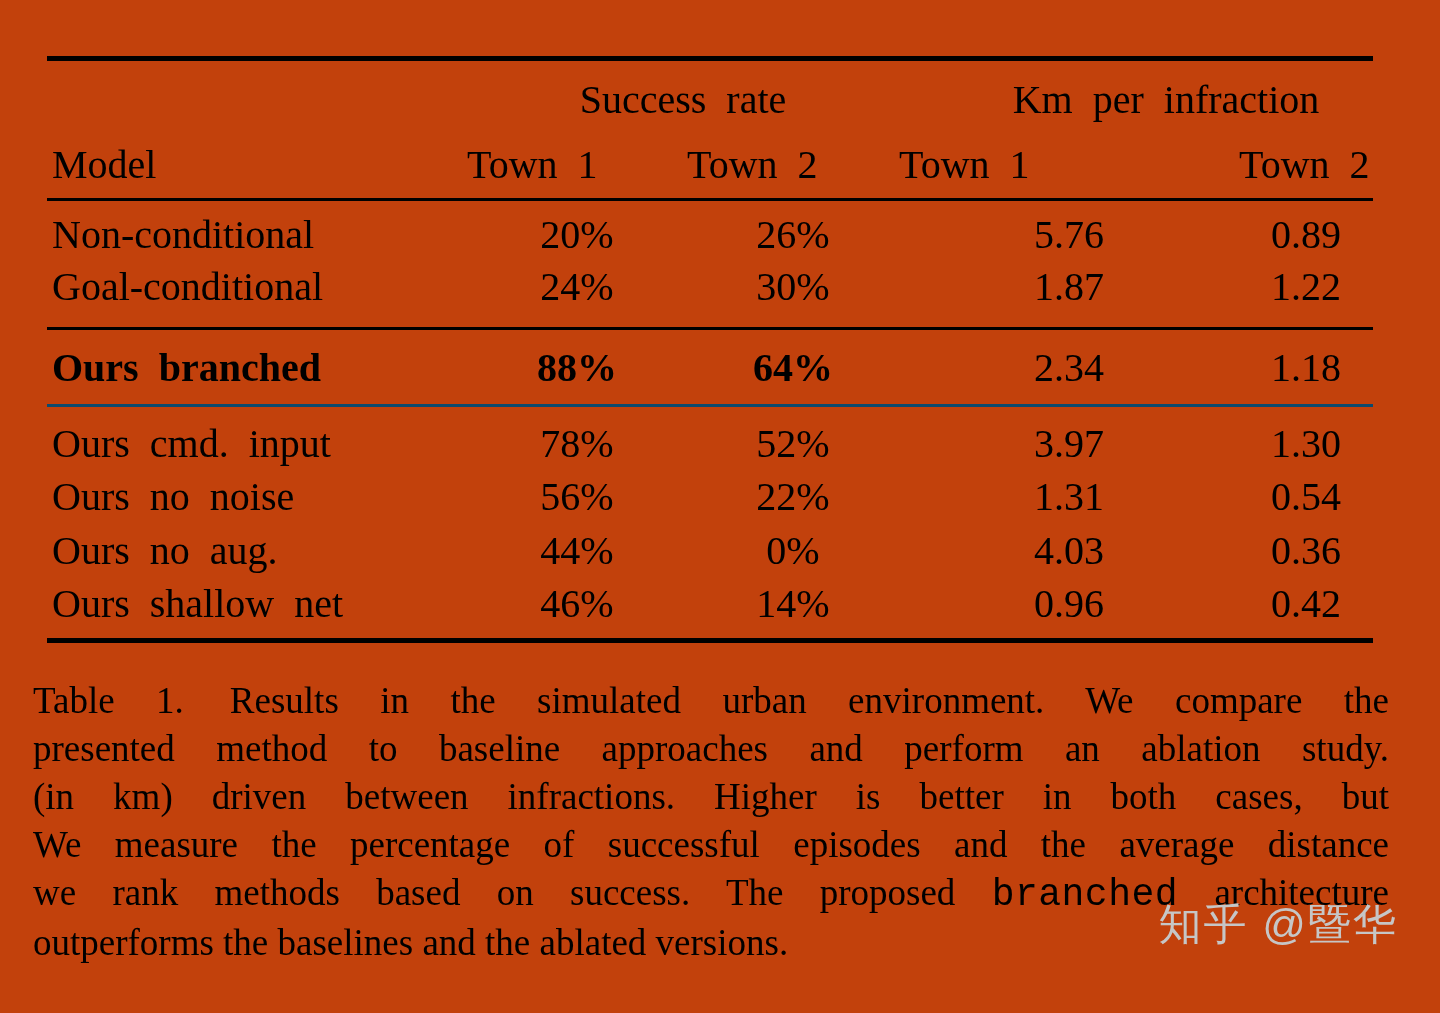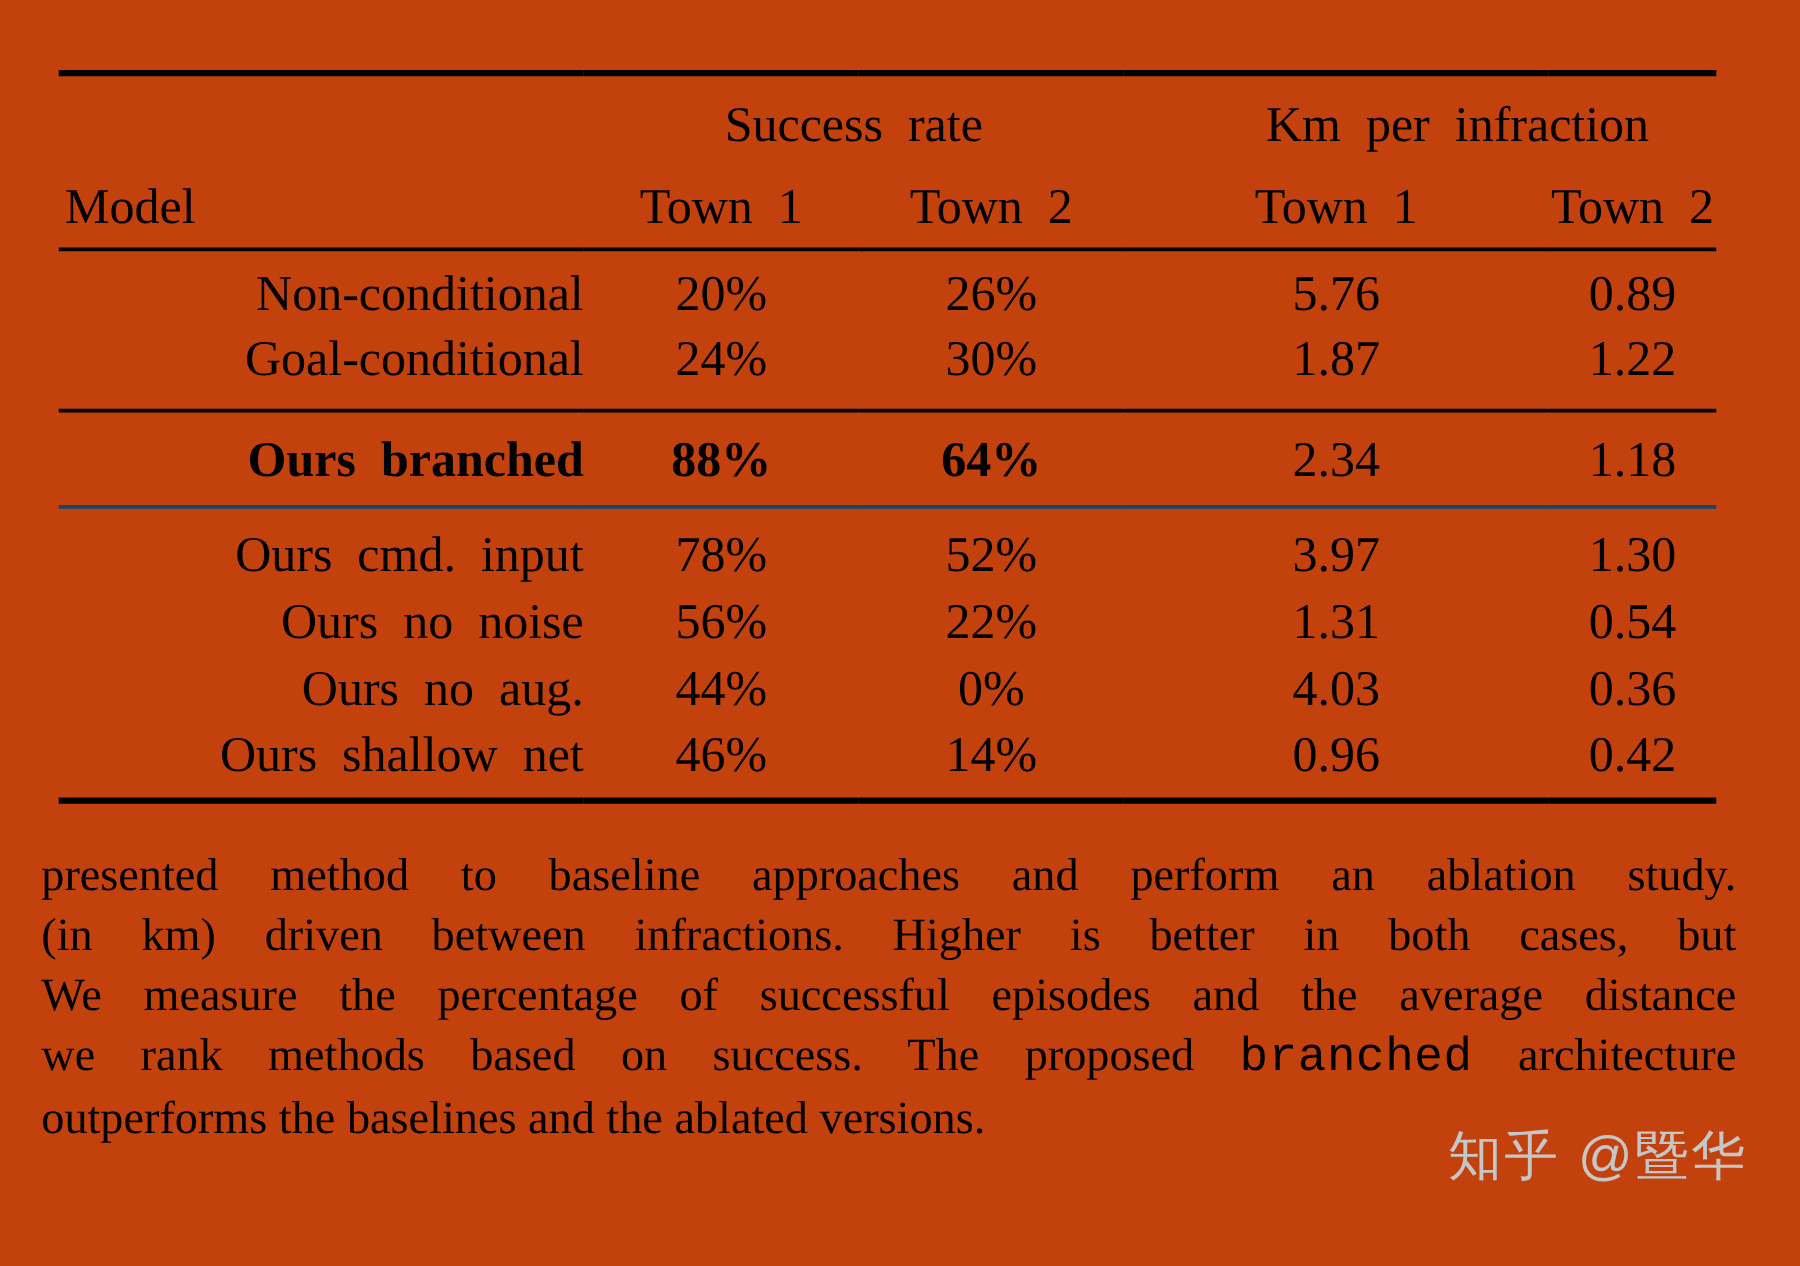--- a/index.html
+++ b/index.html
@@ -34,25 +34,25 @@
   col.c-km1   { width: 340px; }
   col.c-km2   { width: 134px; }
 
   th { font-weight: normal; padding: 0; }
   td { padding: 0; }
 
   tr.group-row th { height: 72px; vertical-align: bottom; padding-bottom: 8px; text-align: center; }
   tr.group-row th.km-group { padding-left: 60px; }
 
   tr.colhead-row { border-bottom: 3px solid #000; }
-  tr.colhead-row th { height: 69px; vertical-align: middle; text-align: center; }
+  tr.colhead-row th { height: 69px; vertical-align: middle; text-align: left; }
   tr.colhead-row th.model-h { text-align: left; padding-left: 5px; }
 
   tbody td { height: 54px; text-align: center; vertical-align: middle; }
-  tbody td.model { text-align: right; padding-left: 5px; }
+  tbody td.model { text-align: left; padding-left: 5px; }
 
   tr.baseline-1 td { height: 61px; padding-top: 8px; }
   tr.baseline-2 td { height: 68px; padding-bottom: 14px; }
 
   tr.highlight { border-top: 3px solid #000; border-bottom: 3px solid #0c4a6e; }
   tr.highlight td { height: 77px; }
   tr.highlight td.model, tr.highlight td.bold-val { font-weight: bold; }
 
   tr.ablation-1 td { height: 64px; padding-top: 10px; }
   tr.ablation-4 td { height: 63px; padding-bottom: 9px; }
@@ -158,20 +158,21 @@
         <td class="model">Ours shallow net</td>
         <td>46%</td>
         <td>14%</td>
         <td>0.96</td>
         <td>0.42</td>
       </tr>
     </tbody>
   </table>
 
   <div class="caption">
+    <div class="cap-line"><span class="cap-label">Table 1.</span><span>Results in the simulated urban environment. We compare the</span></div>
     <div class="cap-line">presented method to baseline approaches and perform an ablation study.</div>
     <div class="cap-line">(in km) driven between infractions. Higher is better in both cases, but</div>
     <div class="cap-line">We measure the percentage of successful episodes and the average distance</div>
     <div class="cap-line"><span>we rank methods based on success. The proposed </span><span class="tt">branched</span><span> architecture</span></div>
     <div class="cap-line cap-last">outperforms the baselines and the ablated versions.</div>
   </div>
 
   <div class="watermark">知乎 @暨华</div>
 
 </div>

